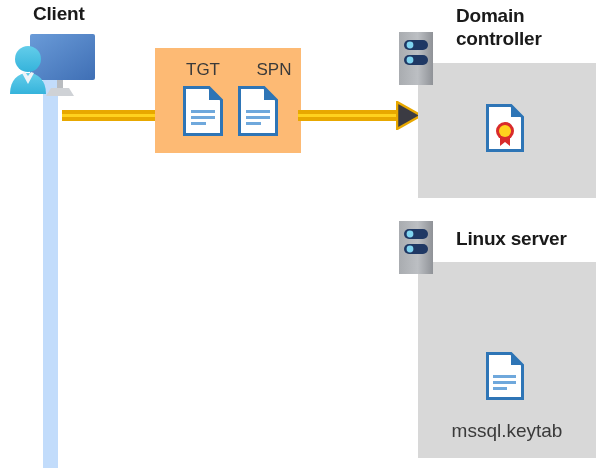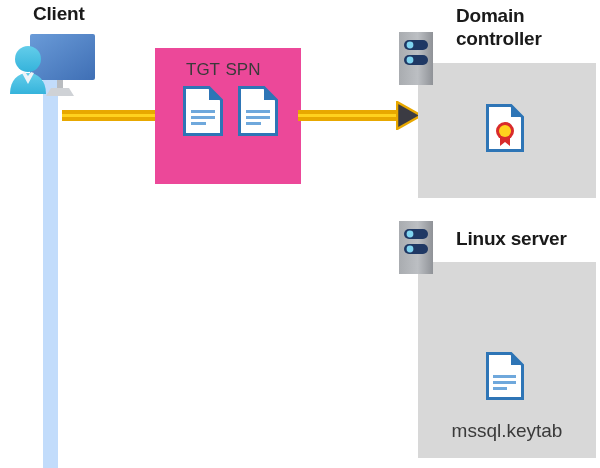--- a/index.html
+++ b/index.html
@@ -46,34 +46,34 @@
     top: 28px;
     width: 92px;
     height: 72px;
   }
 
   
   #message-box {
     left: 155px;
     top: 48px;
     width: 146px;
-    height: 136px;
-    background: #ec4899;
+    height: 105px;
+    background: #fdba74;
   }
   .msg-label {
     position: absolute;
     top: 12px;
     font-size: 17px;
     color: #3a3a3a;
     font-family: "Liberation Sans", sans-serif;
     text-align: center;
     width: 56px;
   }
   #msg-label-tgt { left: 20px; }
-  #msg-label-spn { left: 60px; }
+  #msg-label-spn { left: 91px; }
   .msg-doc {
     position: absolute;
     top: 38px;
     width: 40px;
     height: 50px;
   }
   #msg-doc-tgt { left: 28px; }
   #msg-doc-spn { left: 83px; }
 
   

